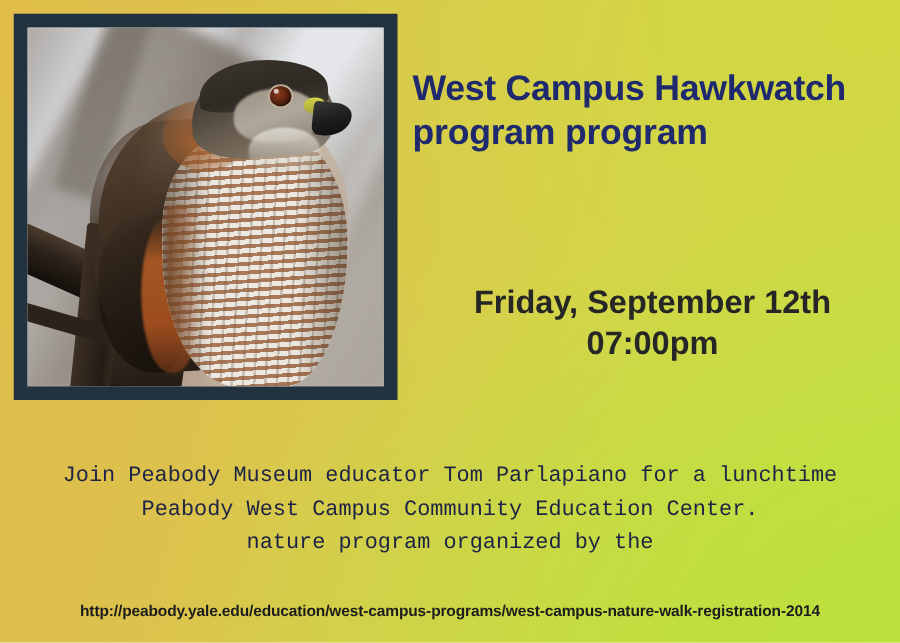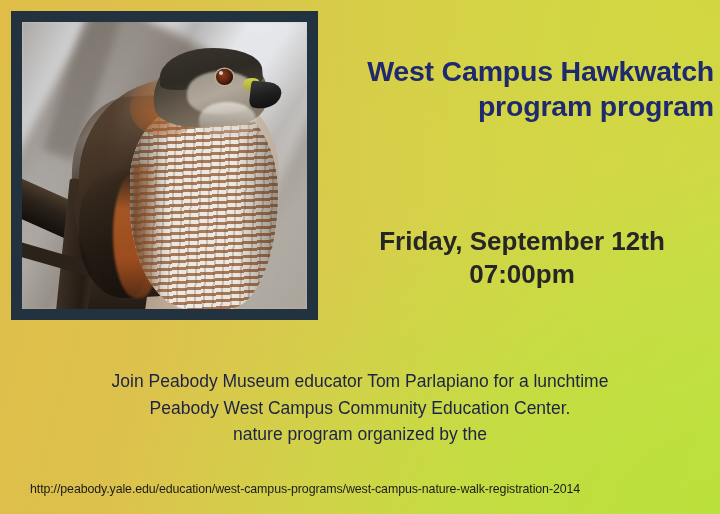--- a/index.html
+++ b/index.html
@@ -319,21 +319,21 @@
     border-radius: 20% 20% 10% 10%;
     transform: rotate(8deg);
   }
 
   
   .title {
     position: absolute;
     left: 330px;
     top: 54px;
     width: 384px;
-    text-align: right;
+    text-align: left;
     color: #1f2a6e;
     font-size: 28.5px;
     font-weight: bold;
     line-height: 1.24;
     letter-spacing: -0.2px;
   }
   .datetime {
     position: absolute;
     left: 330px;
     top: 213px;
@@ -347,30 +347,33 @@
   }
   .blurb {
     position: absolute;
     left: 30px;
     top: 368px;
     width: 660px;
     text-align: center;
     color: #1d2345;
     font-size: 17.5px;
     line-height: 1.52;
+    font-family: Liberation Mono, monospace;
   }
   .url {
     position: absolute;
     left: 30px;
     top: 482px;
     width: 660px;
+    text-align: center;
     color: #1c1c1c;
     font-size: 12.4px;
     line-height: 1.2;
     letter-spacing: -0.1px;
+    font-weight: bold;
   }
   .line { display: block; }
 </style>
 </head>
 <body>
 
 <div class="poster">
 
   <div class="photo-frame">
     <div class="photo">

